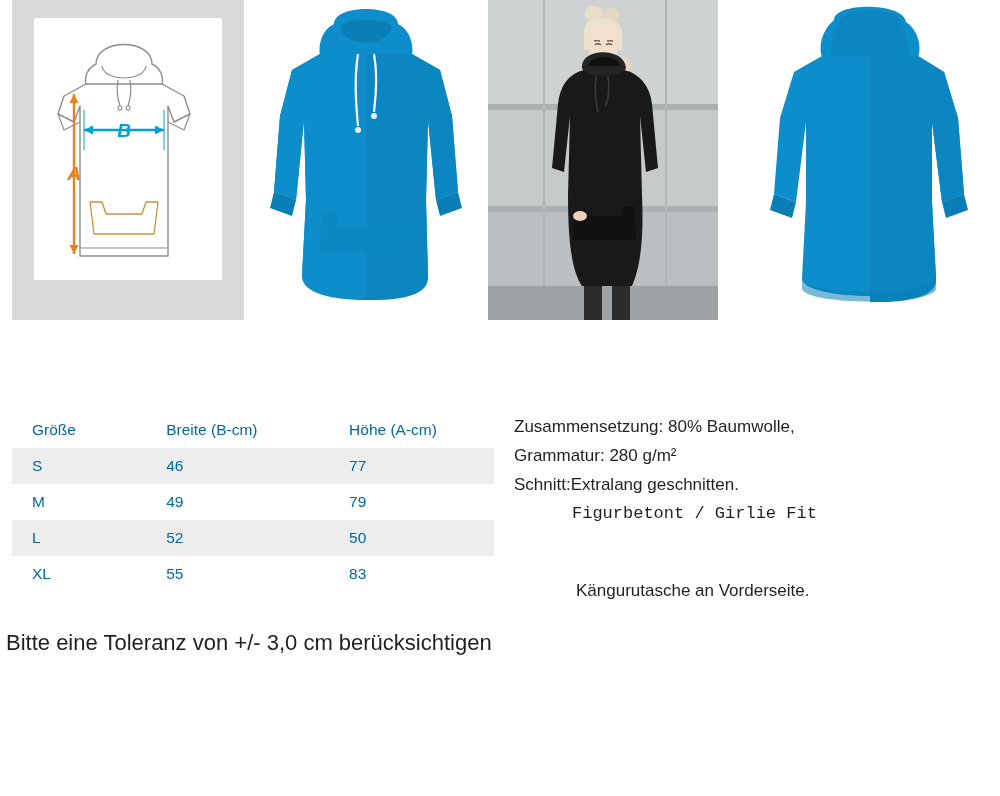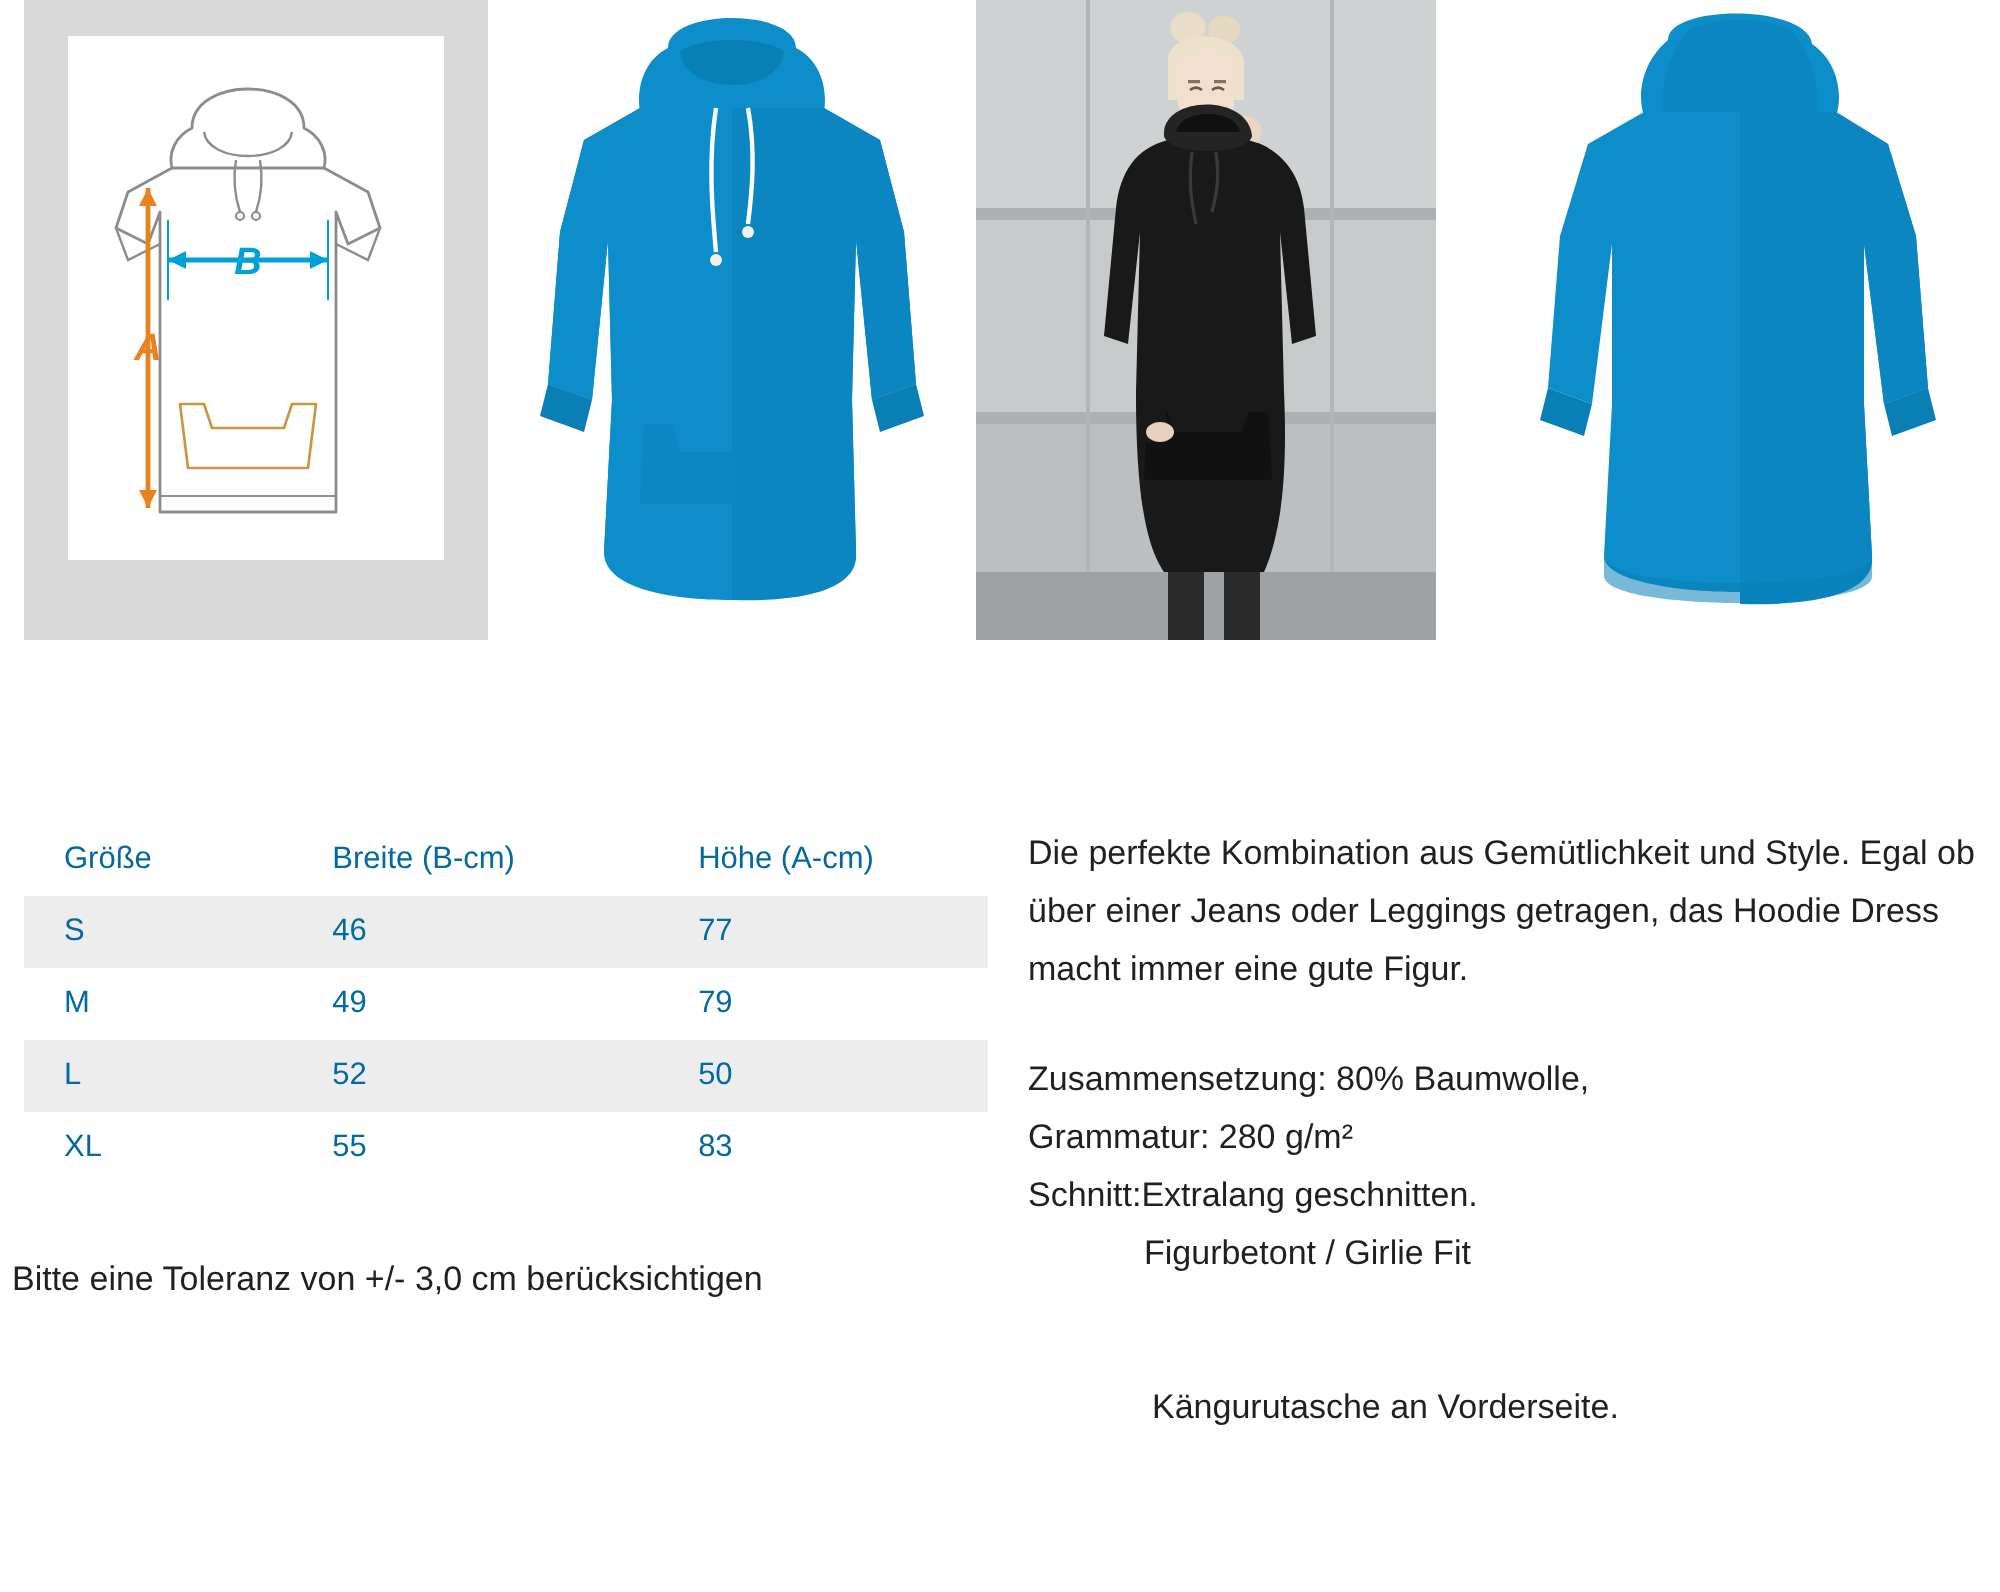--- a/index.html
+++ b/index.html
@@ -93,21 +93,21 @@
   .size-table th.c1, .size-table td.c1 { width: 180px; }
   .size-table th.c2, .size-table td.c2 { width: 160px; }
   .size-table thead tr { background: #ffffff; }
   .size-table tbody tr.odd  { background: #ededed; }
   .size-table tbody tr.even { background: #ffffff; }
 
   .tolerance-note {
     position: absolute;
     left: 6px;
     top: 630px;
-    font-size: 17px;
+    font-size: 22px;
     color: #231f20;
   }
 
   
   .description {
     position: absolute;
     left: 514px;
     top: 412px;
     width: 478px;
     font-size: 17px;
@@ -115,21 +115,21 @@
     color: #231f20;
   }
   .desc-para {
     margin: 0 0 26px 0;
   }
   .spec-line {
     margin: 0;
     white-space: pre;
   }
   .spec-indent-1 { padding-left: 88px; }
-  .spec-indent-2 { padding-left: 58px; }
+  .spec-indent-2 { padding-left: 58px; font-family: Liberation Mono, monospace; }
   .spec-indent-3 { padding-left: 62px; margin-top: 48px; }
 </style>
 </head>
 <body>
 
 <div class="image-strip">
 
   <div class="img-cell diagram-panel">
     <div class="diagram-inner">
       <svg class="diagram-svg" width="188" height="262" viewBox="0 0 188 262">
@@ -284,20 +284,19 @@
       <td class="c0">XL</td>
       <td class="c1">55</td>
       <td class="c2">83</td>
     </tr>
   </tbody>
 </table>
 
 <div class="tolerance-note">Bitte eine Toleranz von +/- 3,0 cm berücksichtigen</div>
 
 <div class="description">
-  <p class="desc-para">Die perfekte Kombination aus Gemütlichkeit und Style. Egal ob über einer Jeans oder Leggings getragen, das Hoodie Dress macht immer eine gute Figur.</p>
 
   <p class="spec-line">Zusammensetzung: 80% Baumwolle,</p>
   <p class="spec-line">Grammatur: 280 g/m²</p>
   <p class="spec-line">Schnitt:Extralang geschnitten.</p>
   <p class="spec-line spec-indent-2">Figurbetont / Girlie Fit</p>
   <p class="spec-line spec-indent-3">Kängurutasche an Vorderseite.</p>
 </div>
 
 </body></html>

